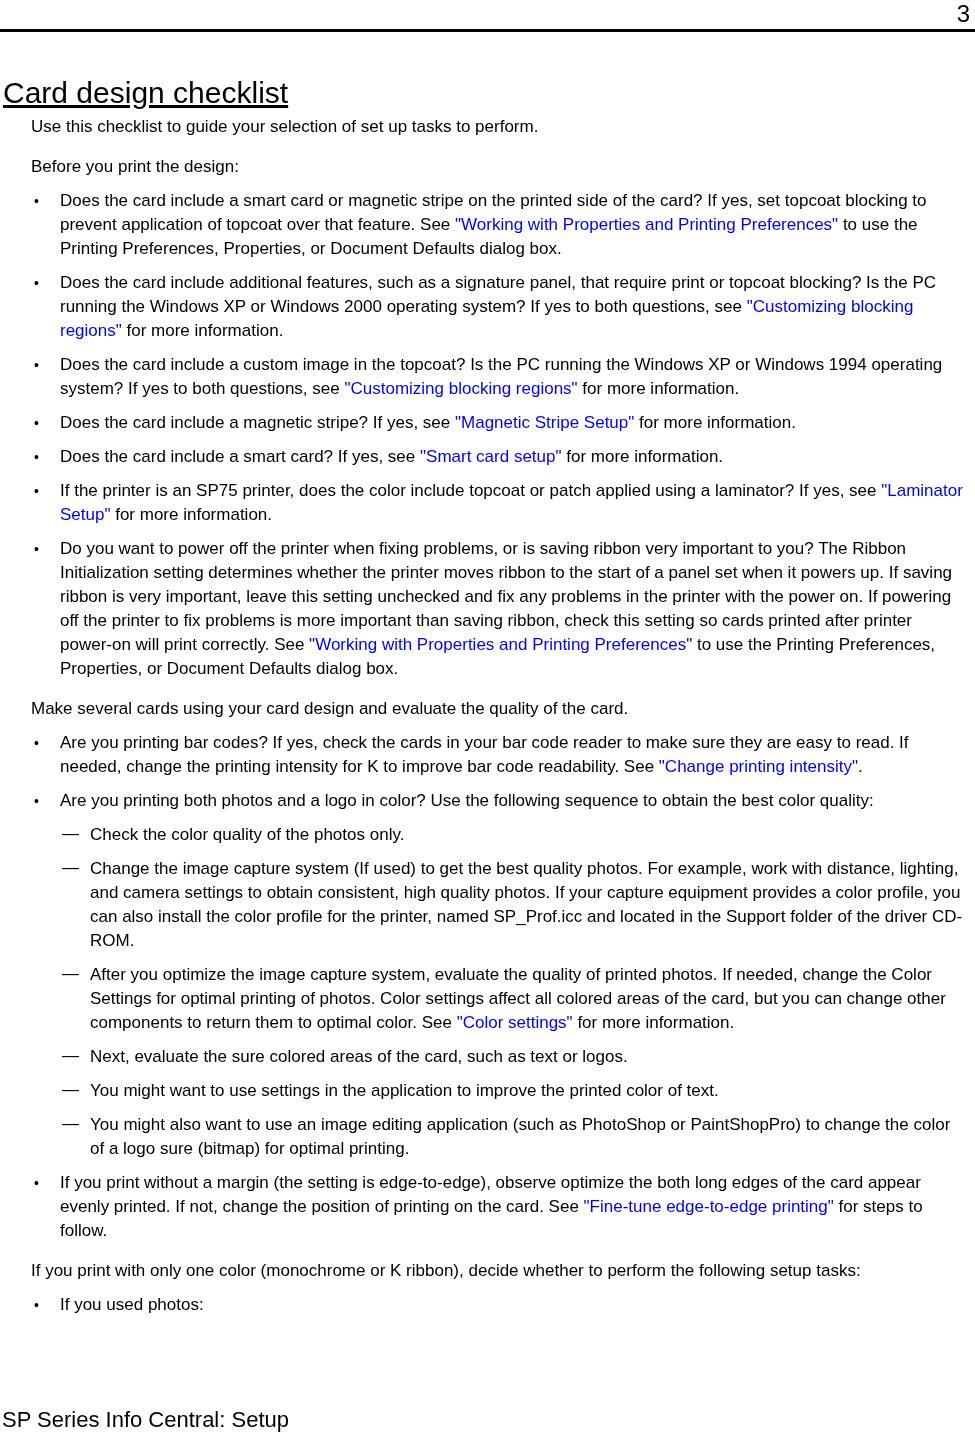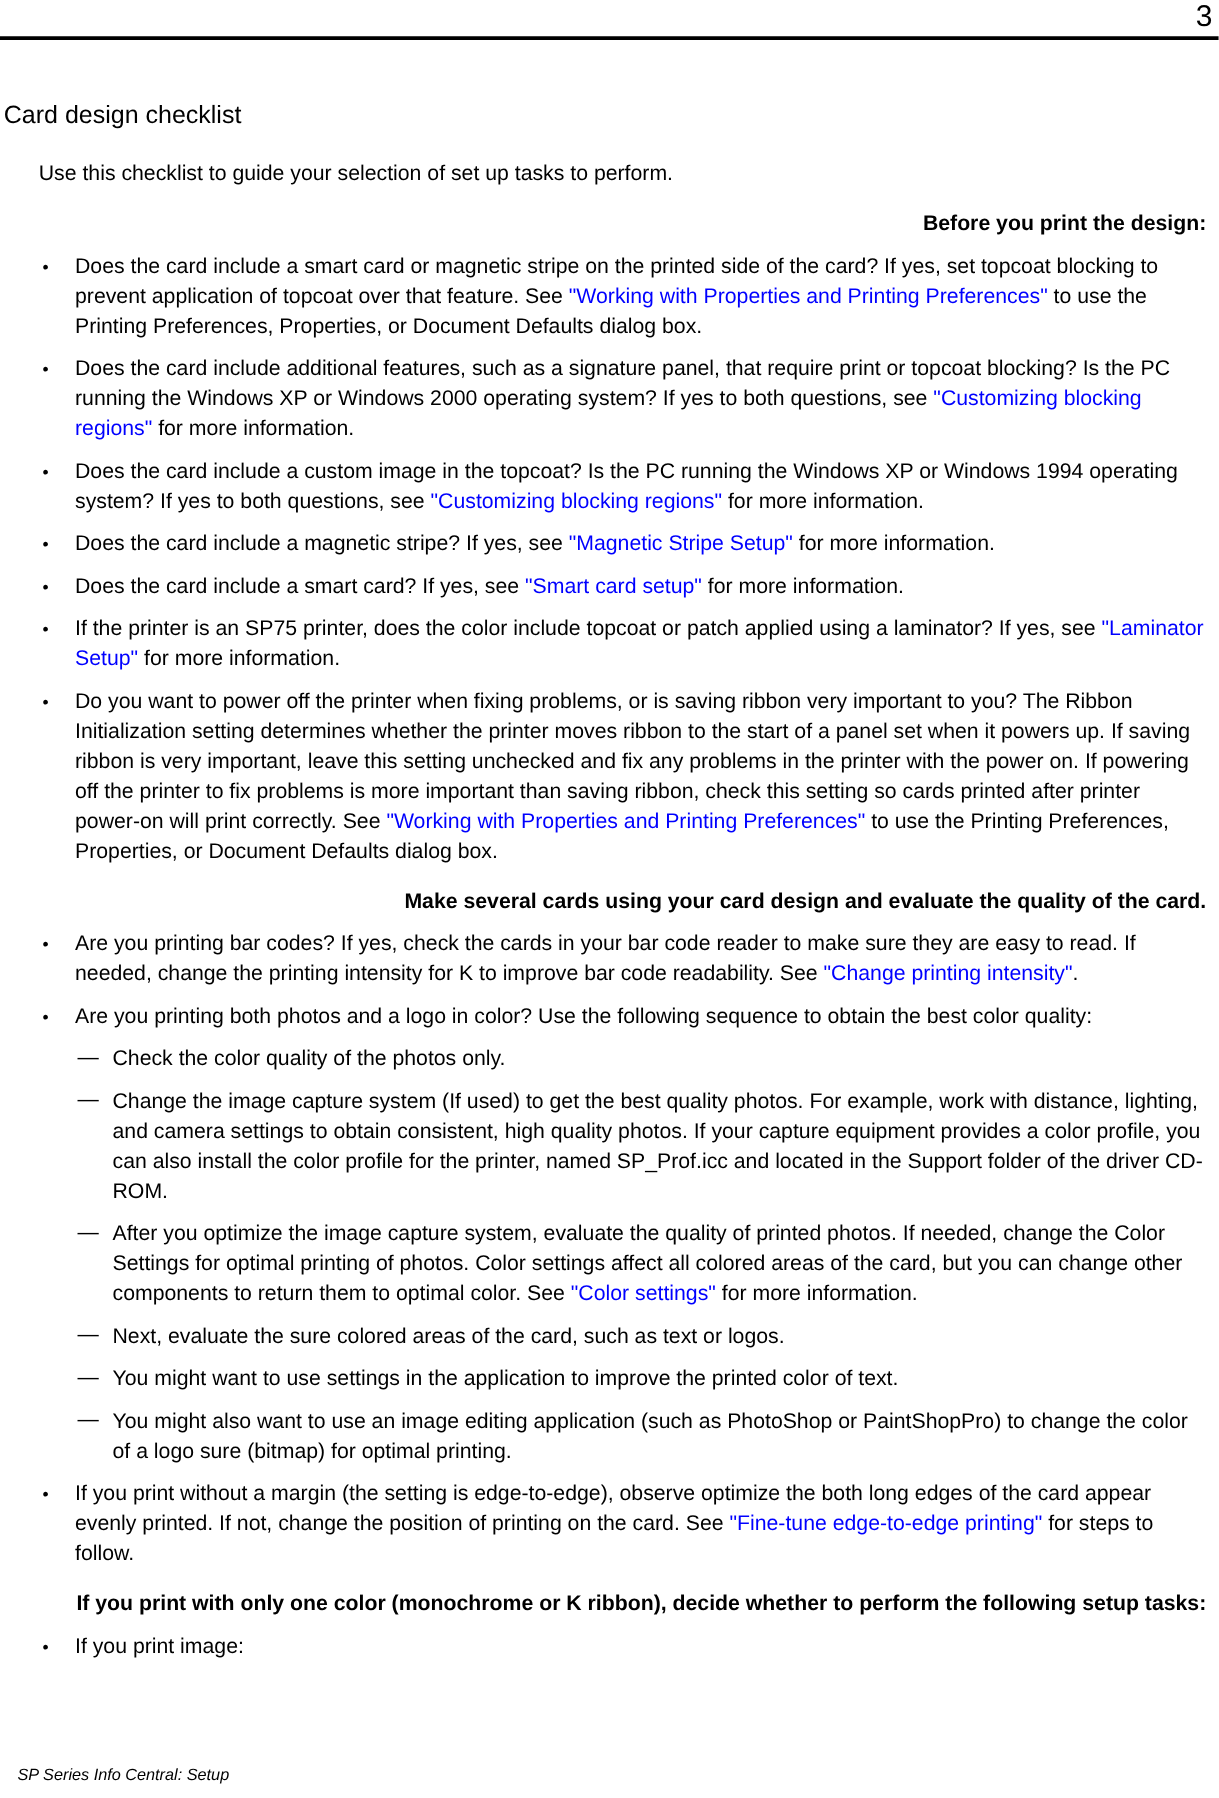--- a/index.html
+++ b/index.html
@@ -22,28 +22,29 @@
   }
   .page-number {
     position: absolute;
     right: 5px;
     top: 0px;
     font-size: 24px;
     line-height: 27px;
   }
   h1.page-title {
     font-weight: 400;
-    font-size: 20px;
+    font-size: 30px;
     line-height: 31px;
-    margin: 45px 10px 19px 3px;
+    margin: 45px 10px 7px 3px;
+    text-decoration: underline;
   }
   .content { }
   .block { margin: 0 10px 10px 31px; }
   .para { }
-  .h2 { font-weight: 700; margin-top: 16px; text-align: right; }
+  .h2 { font-weight: 400; margin-top: 16px; }
   .bullet {
     position: relative;
     padding-left: 29px;
   }
   .bullet > .marker {
     position: absolute;
     left: 3px;
     top: 0px;
     font-size: 14px;
   }
@@ -53,24 +54,23 @@
     padding-left: 28px;
   }
   .dash > .marker {
     position: absolute;
     left: 0;
     top: -1px;
   }
   a.doclink { text-decoration: none; }
   .page-footer {
     position: absolute;
-    left: 14px;
+    left: 2px;
     bottom: 6px;
-    font-style: italic;
-    font-size: 13px;
+    font-size: 22px;
   }
 </style>
 </head>
 <body>
 
 <header class="page-header">
   <div class="page-number">3</div>
 </header>
 
 <h1 class="page-title">Card design checklist</h1>
@@ -89,16 +89,16 @@
     <div class="block bullet"><span class="marker">•</span><span>Are you printing bar codes? If yes, check the cards in your bar code reader to make sure they are easy to read. If needed, change the printing intensity for K to improve bar code readability. See </span><a class="doclink" href="#" style="color: rgb(0, 0, 255);">"Change printing intensity"</a><span>.</span></div>
     <div class="block bullet"><span class="marker">•</span><span>Are you printing both photos and a logo in color? Use the following sequence to obtain the best color quality:</span></div>
     <div class="block dash"><span class="marker">—</span><span>Check the color quality of the photos only.</span></div>
     <div class="block dash"><span class="marker">—</span><span>Change the image capture system (If used) to get the best quality photos. For example, work with distance, lighting, and camera settings to obtain consistent, high quality photos. If your capture equipment provides a color profile, you can also install the color profile for the printer, named SP_Prof.icc and located in the Support folder of the driver CD-ROM.</span></div>
     <div class="block dash"><span class="marker">—</span><span>After you optimize the image capture system, evaluate the quality of printed photos. If needed, change the Color Settings for optimal printing of photos. Color settings affect all colored areas of the card, but you can change other components to return them to optimal color. See </span><a class="doclink" href="#" style="color: rgb(0, 0, 255);">"Color settings"</a><span> for more information.</span></div>
     <div class="block dash"><span class="marker">—</span><span>Next, evaluate the sure colored areas of the card, such as text or logos.</span></div>
     <div class="block dash"><span class="marker">—</span><span>You might want to use settings in the application to improve the printed color of text.</span></div>
     <div class="block dash"><span class="marker">—</span><span>You might also want to use an image editing application (such as PhotoShop or PaintShopPro) to change the color of a logo sure (bitmap) for optimal printing.</span></div>
     <div class="block bullet"><span class="marker">•</span><span>If you print without a margin (the setting is edge-to-edge), observe optimize the both long edges of the card appear evenly printed. If not, change the position of printing on the card. See </span><a class="doclink" href="#" style="color: rgb(0, 0, 255);">"Fine-tune edge-to-edge printing"</a><span> for steps to follow.</span></div>
     <div class="block h2"><span>If you print with only one color (monochrome or K ribbon), decide whether to perform the following setup tasks:</span></div>
-    <div class="block bullet"><span class="marker">•</span><span>If you print image:</span></div>
+    <div class="block bullet"><span class="marker">•</span><span>If you used photos:</span></div>
   </main>
 
 <footer class="page-footer">SP Series Info Central: Setup</footer>
 
 </body></html>

